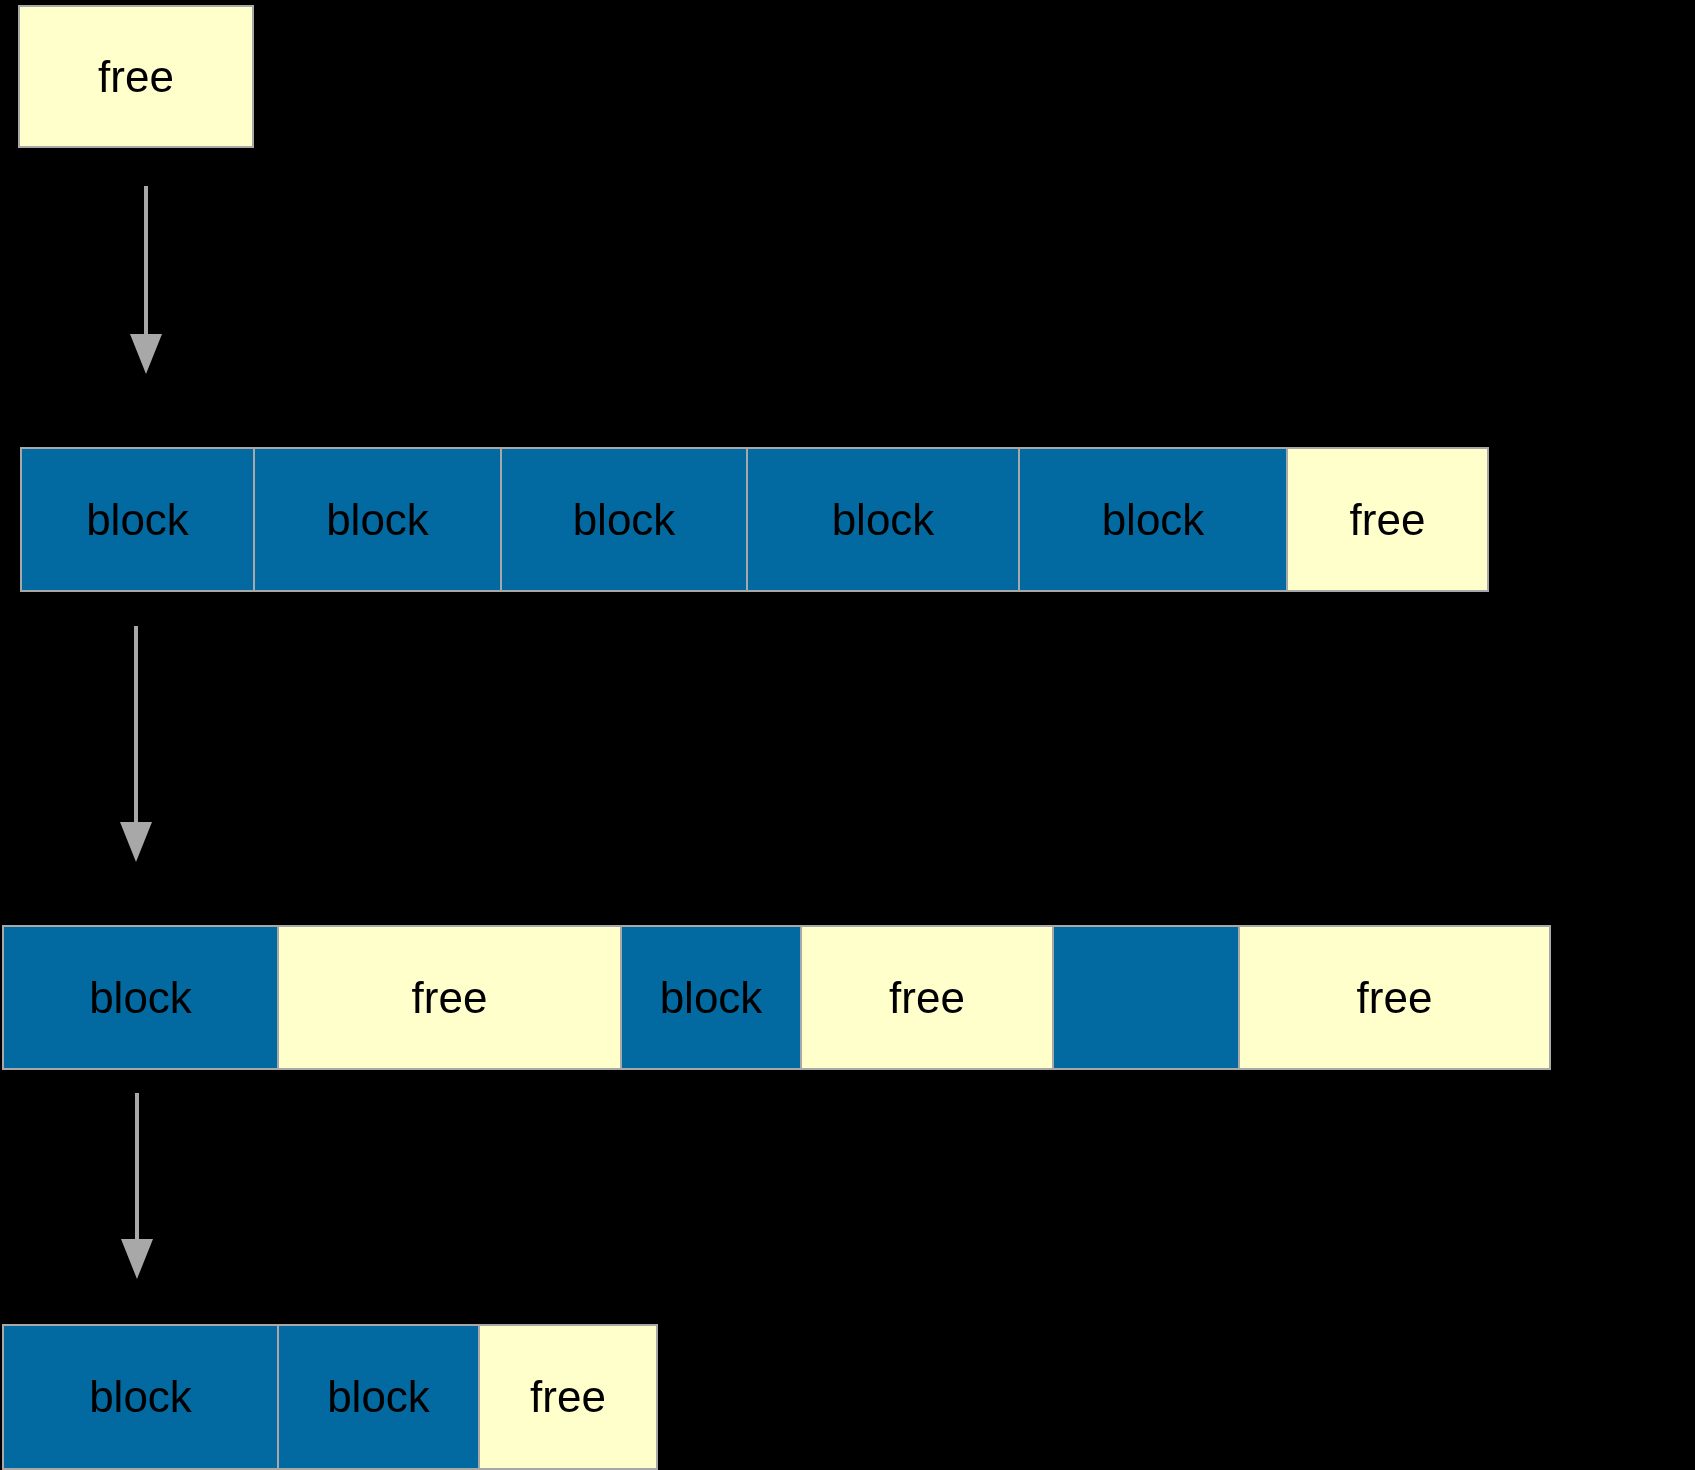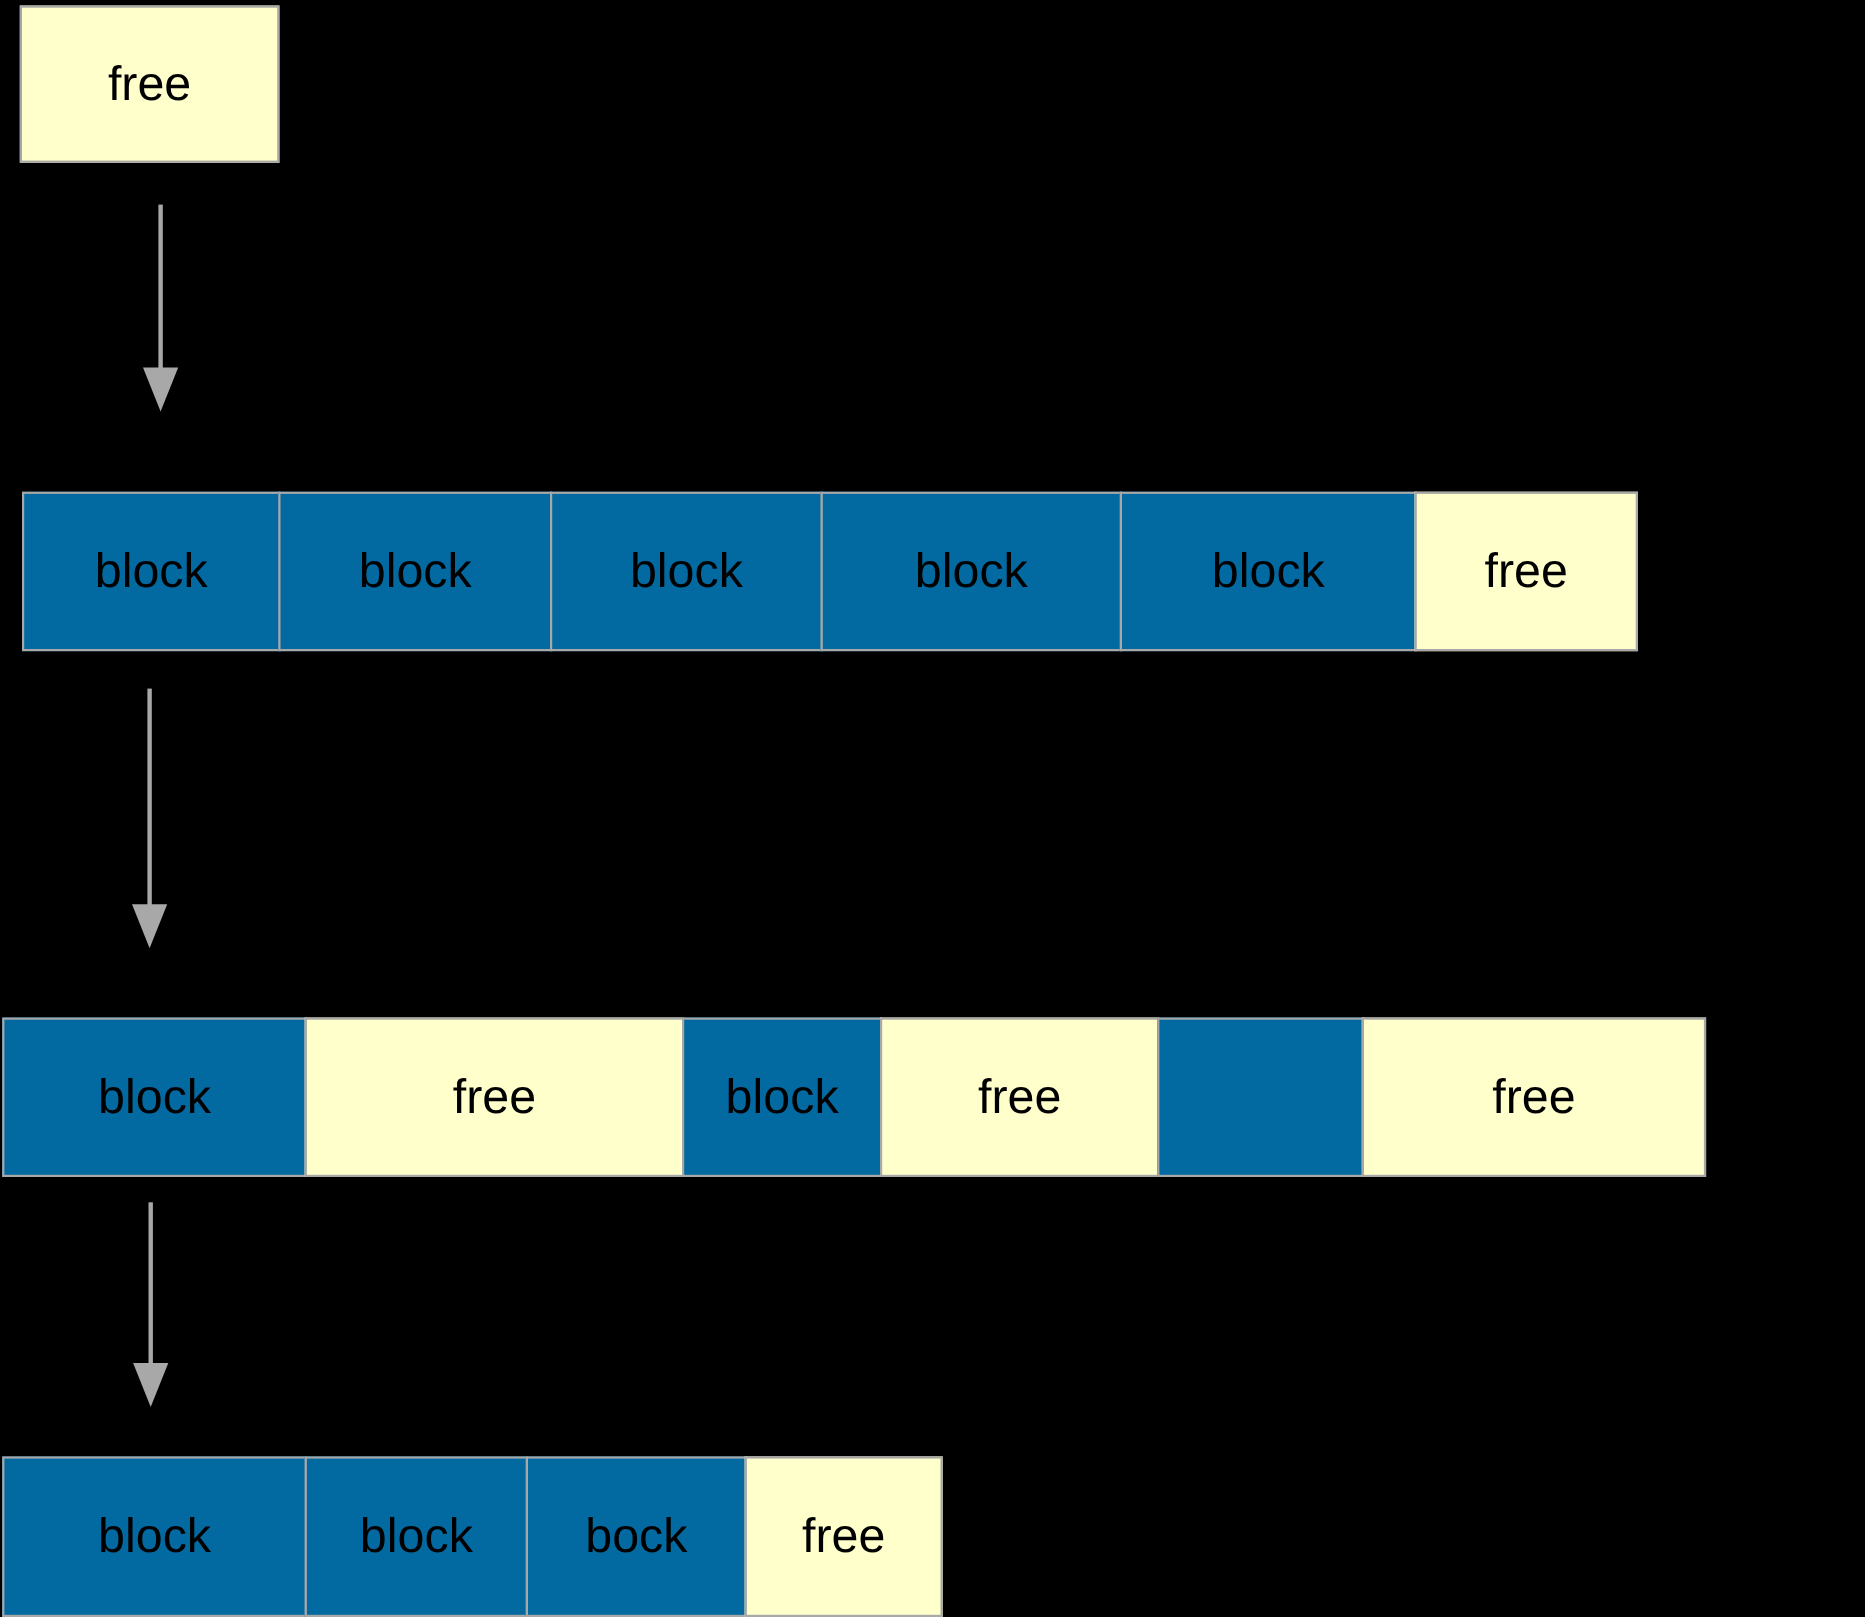--- a/index.html
+++ b/index.html
@@ -130,21 +130,18 @@
     <div class="arrow-head" style="left:2px; top:146px; border-left:16px solid transparent; border-right:16px solid transparent; border-top:40px solid #a8a8a8;"></div>
   </div>
 
   <div class="row" style="left:2px; top:1324px; height:146px;">
     <div class="cell block" style="width:277px;">
       <span>block</span>
     </div>
     <div class="cell block" style="width:203px;">
       <span>block</span>
     </div>
-    <div class="cell block" style="width:201px;">
-      <span>bock</span>
-    </div>
     <div class="cell free" style="width:180px;">
       <span>free</span>
     </div>
   </div>
 
 </div>
 
 </body></html>

